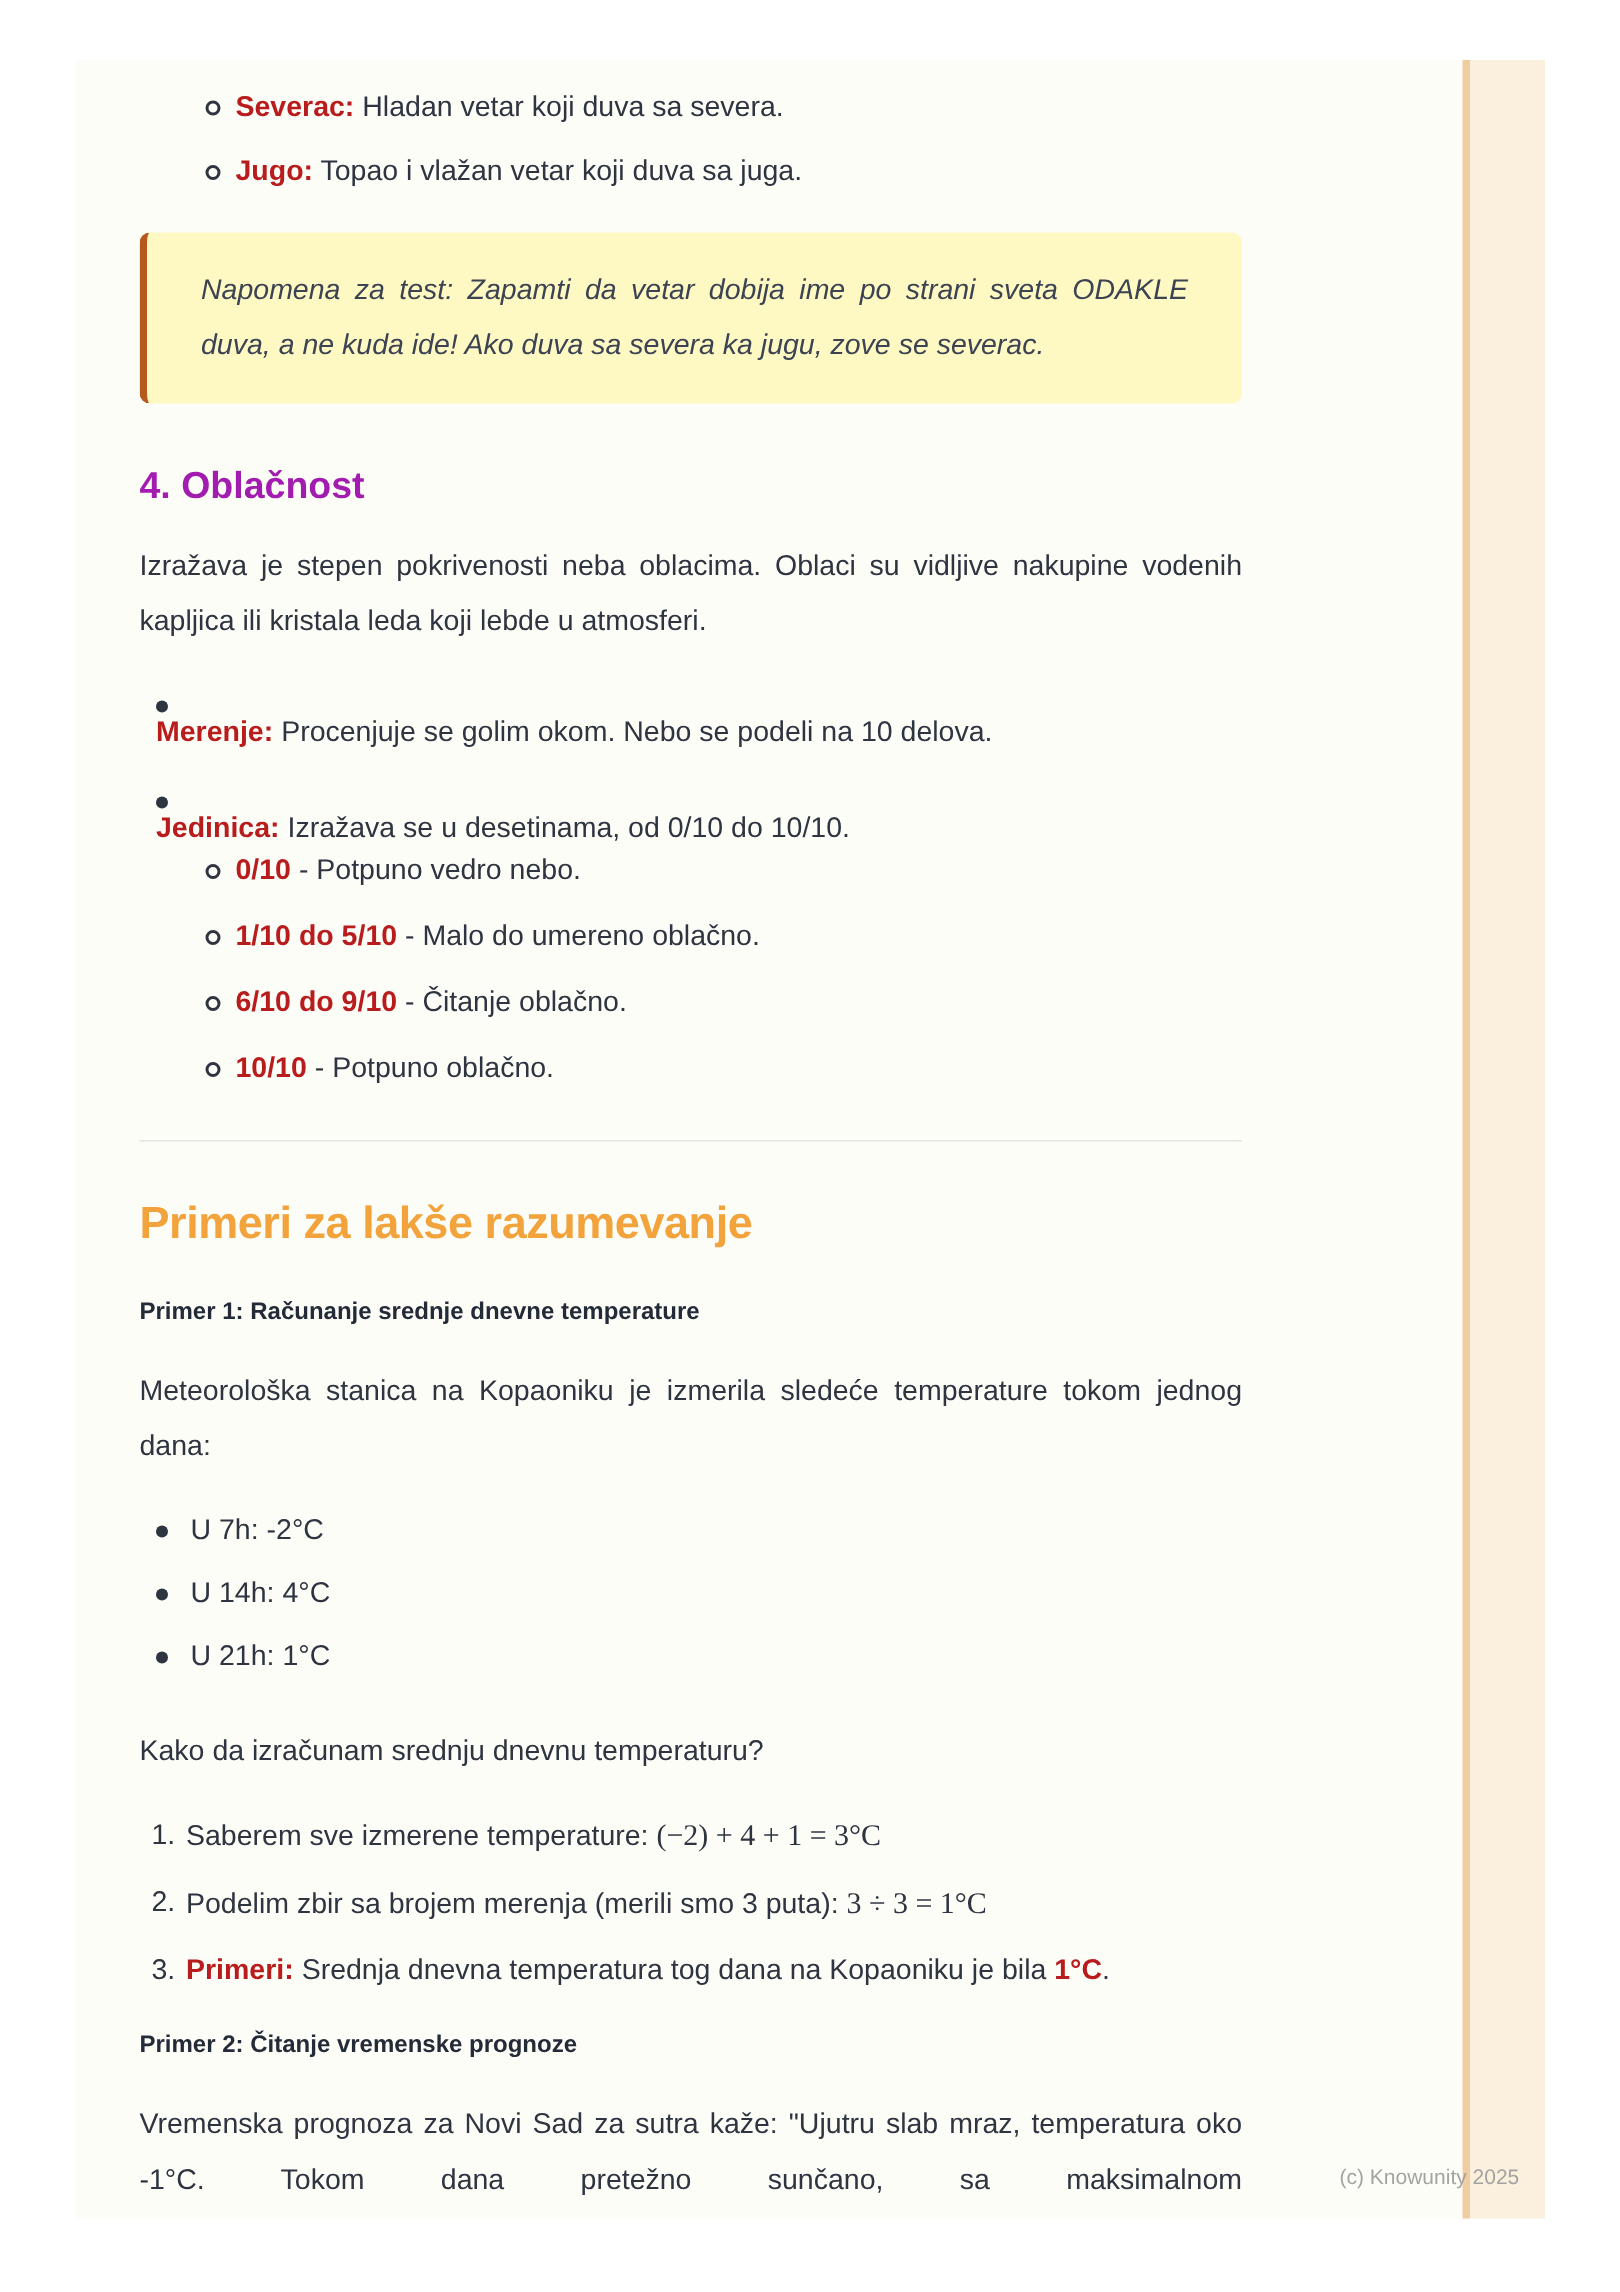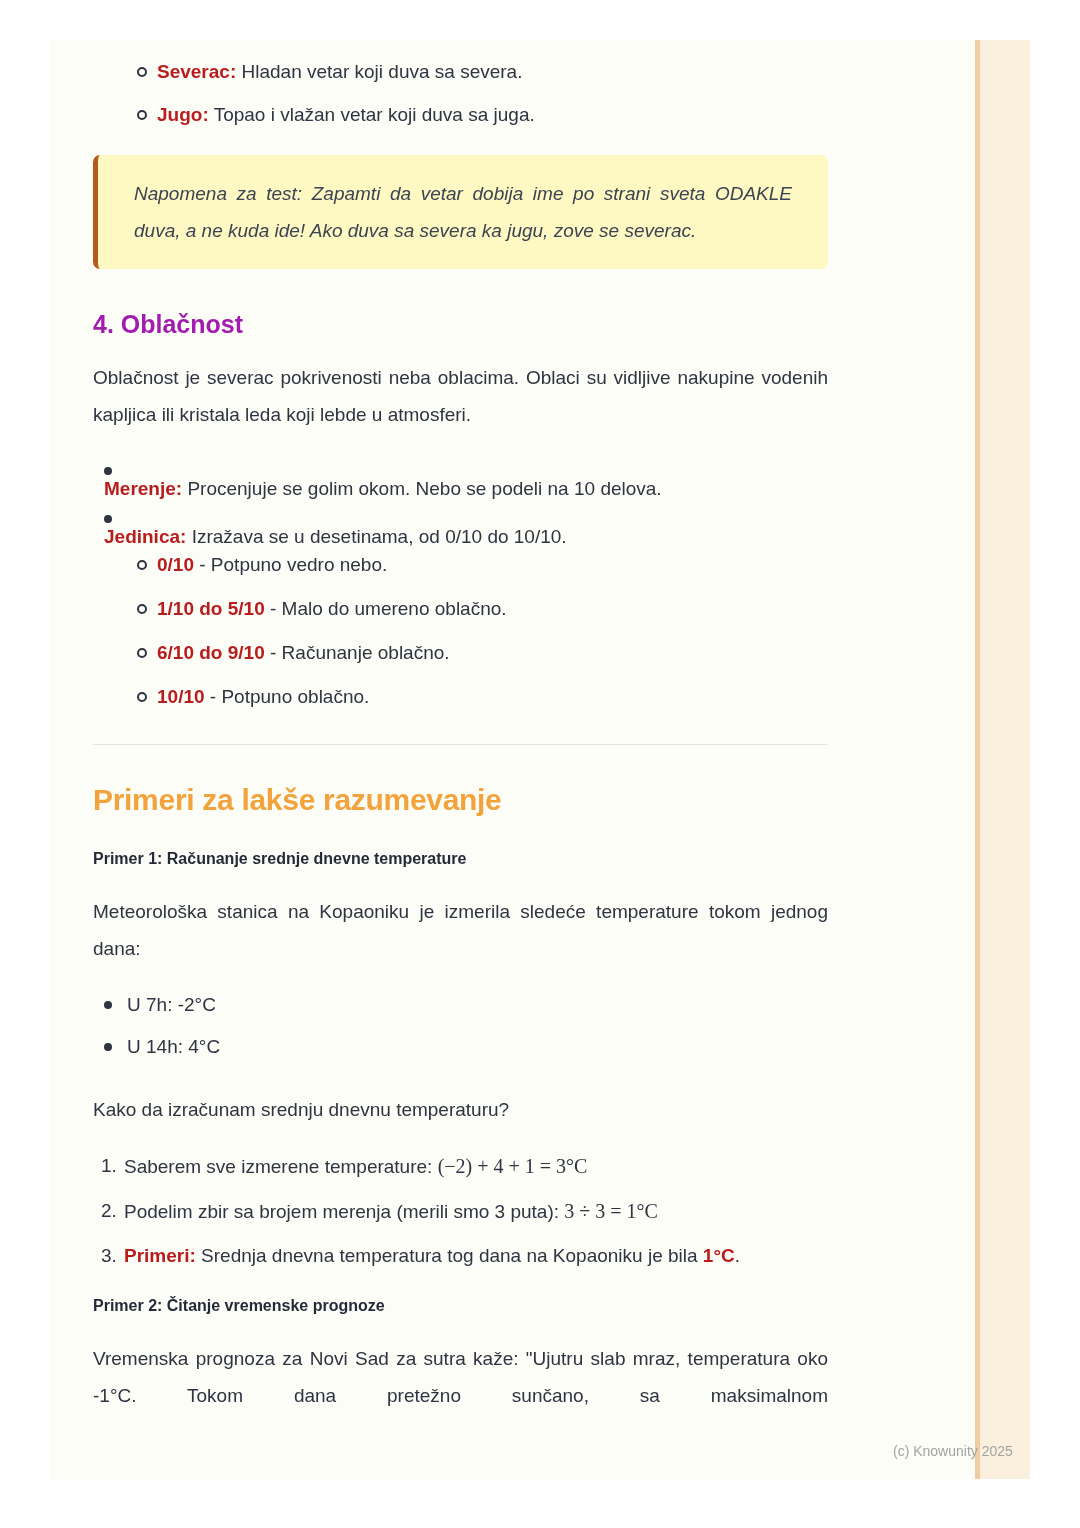--- a/index.html
+++ b/index.html
@@ -56,21 +56,21 @@
   h3{margin-top:26px;font-size:16px;line-height:28px;font-weight:700;color:#242b38;}
   h3.second{margin-top:22px;}
 
   p.para{margin:20px 0 0;font-size:19px;line-height:37px;}
   p.justify{text-align:justify;}
   p.justify-last{text-align:justify;text-align-last:justify;}
 
   .props-list{margin-top:24px;}
   .props-list li{padding-left:11px;flex-direction:column;}
   .props-list .disc-marker{margin-right:15px;}
-  .props-list li + li{margin-top:2px;justify-content:space-between;}
+  .props-list li + li{margin-top:18px;justify-content:space-between;}
 
   .scale-list{margin-top:0;}
   .scale-list li{padding-left:44px;}
   .scale-list .circle-marker{margin-right:10px;}
   .scale-list li + li{margin-top:16px;}
 
   hr.divider{border:none;border-top:1px solid #e4e4e1;margin:33px 0 0;}
 
   .temps-list{margin-top:24px;}
   .temps-list li{padding-left:11px;}
@@ -106,21 +106,21 @@
         <span><strong>Jugo:</strong><span> Topao i vlažan vetar koji duva sa juga.</span></span>
       </li>
     </ul>
 
     <div class="note">
       <p>Napomena za test: Zapamti da vetar dobija ime po strani sveta ODAKLE duva, a ne kuda ide! Ako duva sa severa ka jugu, zove se severac.</p>
     </div>
 
     <h2>4. Oblačnost</h2>
 
-    <p class="para justify">Oblačnost je severac pokrivenosti neba oblacima. Oblaci su vidljive nakupine vodenih kapljica ili kristala leda koji lebde u atmosferi.</p>
+    <p class="para justify">Izražava je stepen pokrivenosti neba oblacima. Oblaci su vidljive nakupine vodenih kapljica ili kristala leda koji lebde u atmosferi.</p>
 
     <ul class="props-list">
       <li>
         <span class="disc-marker"></span>
         <span><strong>Merenje:</strong><span> Procenjuje se golim okom. Nebo se podeli na 10 delova.</span></span>
       </li>
       <li>
         <span class="disc-marker"></span>
         <span><strong>Jedinica:</strong><span> Izražava se u desetinama, od 0/10 do 10/10.</span></span>
       </li>
@@ -130,21 +130,21 @@
       <li>
         <span class="circle-marker"></span>
         <span><strong>0/10</strong><span> - Potpuno vedro nebo.</span></span>
       </li>
       <li>
         <span class="circle-marker"></span>
         <span><strong>1/10 do 5/10</strong><span> - Malo do umereno oblačno.</span></span>
       </li>
       <li>
         <span class="circle-marker"></span>
-        <span><strong>6/10 do 9/10</strong><span> - Računanje oblačno.</span></span>
+        <span><strong>6/10 do 9/10</strong><span> - Čitanje oblačno.</span></span>
       </li>
       <li>
         <span class="circle-marker"></span>
         <span><strong>10/10</strong><span> - Potpuno oblačno.</span></span>
       </li>
     </ul>
 
     <hr class="divider">
 
     <h1>Primeri za lakše razumevanje</h1>
@@ -154,20 +154,24 @@
     <p class="para justify">Meteorološka stanica na Kopaoniku je izmerila sledeće temperature tokom jednog dana:</p>
 
     <ul class="temps-list">
       <li>
         <span class="disc-marker"></span>
         <span>U 7h: -2°C</span>
       </li>
       <li>
         <span class="disc-marker"></span>
         <span>U 14h: 4°C</span>
+      </li>
+      <li>
+        <span class="disc-marker"></span>
+        <span>U 21h: 1°C</span>
       </li>
     </ul>
 
     <p class="question">Kako da izračunam srednju dnevnu temperaturu?</p>
 
     <ol class="steps-list">
       <li>
         <span class="num">1.</span>
         <span><span>Saberem sve izmerene temperature: </span><span class="math">(−2) + 4 + 1 = 3°C</span></span>
       </li>

